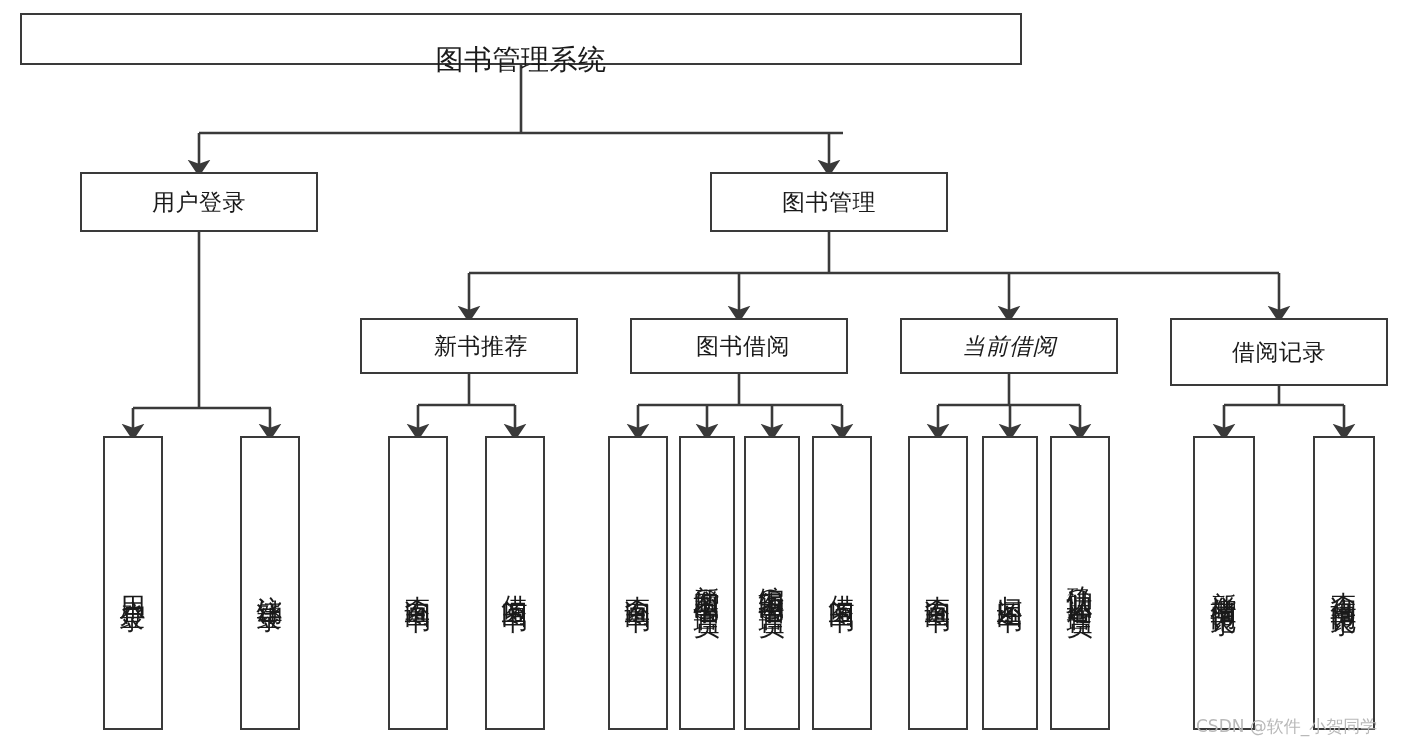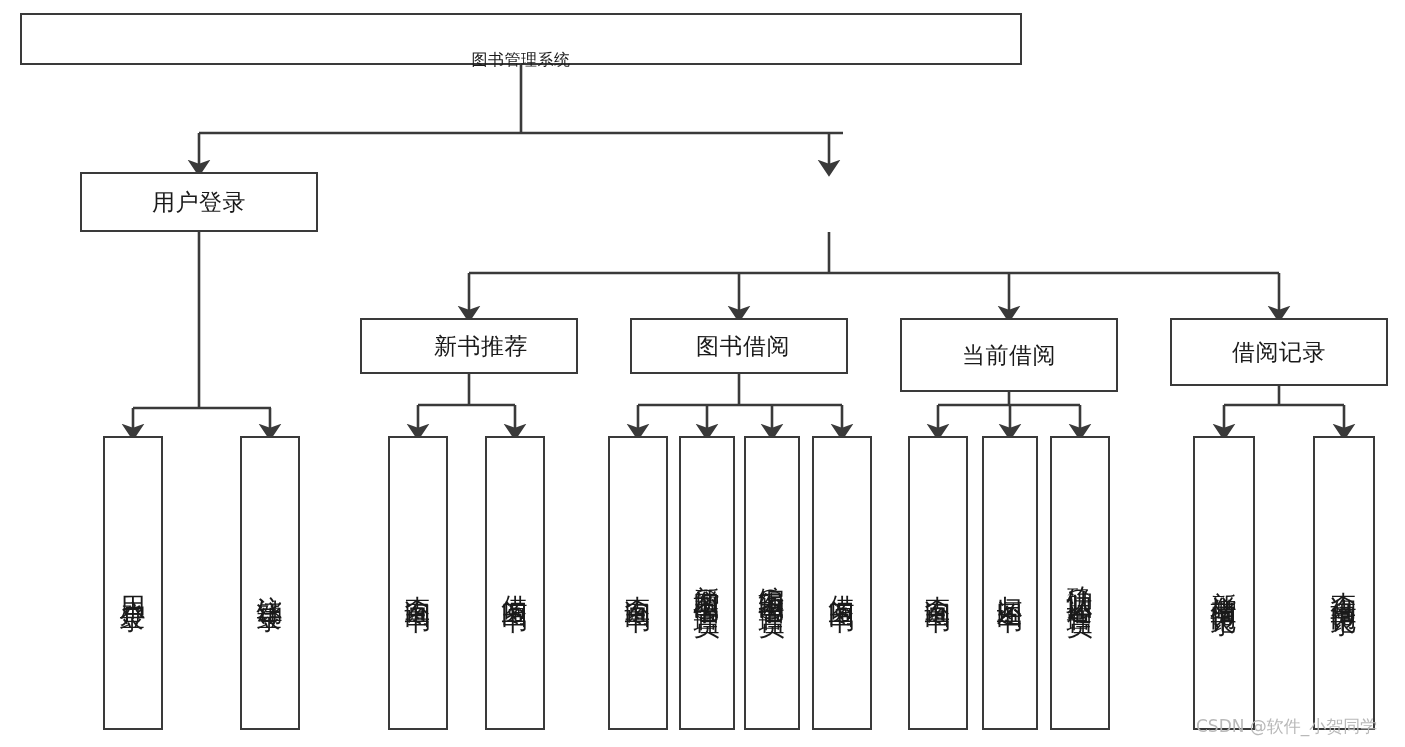--- a/index.html
+++ b/index.html
@@ -41,21 +41,21 @@
     display: block;
     text-align: center;
     line-height: 1.15;
     white-space: nowrap;
   }
   
   .node.horiz .lbl {
     font-size: 23px;
     letter-spacing: 0.5px;
   }
-  .node.root .lbl { font-size: 16px; margin-top: 43px; }
+  .node.root .lbl { font-size: 28px; margin-top: 43px; }
   
   .node.vert {
     align-items: center;
     justify-content: center;
     padding: 6px 0;
   }
   .node.vert .lbl {
     writing-mode: vertical-rl;
     text-orientation: upright;
     font-size: 26px;
@@ -131,30 +131,33 @@
   </svg>
 
   <div class="node root horiz" style="left:20px; top:13px; width:1002px; height:52px;">
     <span class="lbl">图书管理系统</span>
   </div>
 
   <div class="node horiz" style="left:80px; top:172px; width:238px; height:60px;">
     <span class="lbl">用户登录</span>
   </div>
 
+  <div class="node horiz" style="left:710px; top:172px; width:238px; height:60px;">
+    <span class="lbl">图书管理</span>
+  </div>
 
   <div class="node horiz" style="left:360px; top:318px; width:218px; height:56px;padding-left:24px;">
     <span class="lbl">新书推荐</span>
   </div>
 
   <div class="node horiz" style="left:630px; top:318px; width:218px; height:56px;padding-left:8px;">
     <span class="lbl">图书借阅</span>
   </div>
 
-  <div class="node horiz" style="left:900px; top:318px; width:218px; height:74px;">
+  <div class="node horiz" style="left:900px; top:318px; width:218px; height:56px;font-style:italic;">
     <span class="lbl">当前借阅</span>
   </div>
 
   <div class="node horiz" style="left:1170px; top:318px; width:218px; height:68px;">
     <span class="lbl">借阅记录</span>
   </div>
 
   <div class="node vert" style="left:103px; top:436px; width:60px; height:294px;">
     <span class="lbl">用户登录</span>
   </div>

